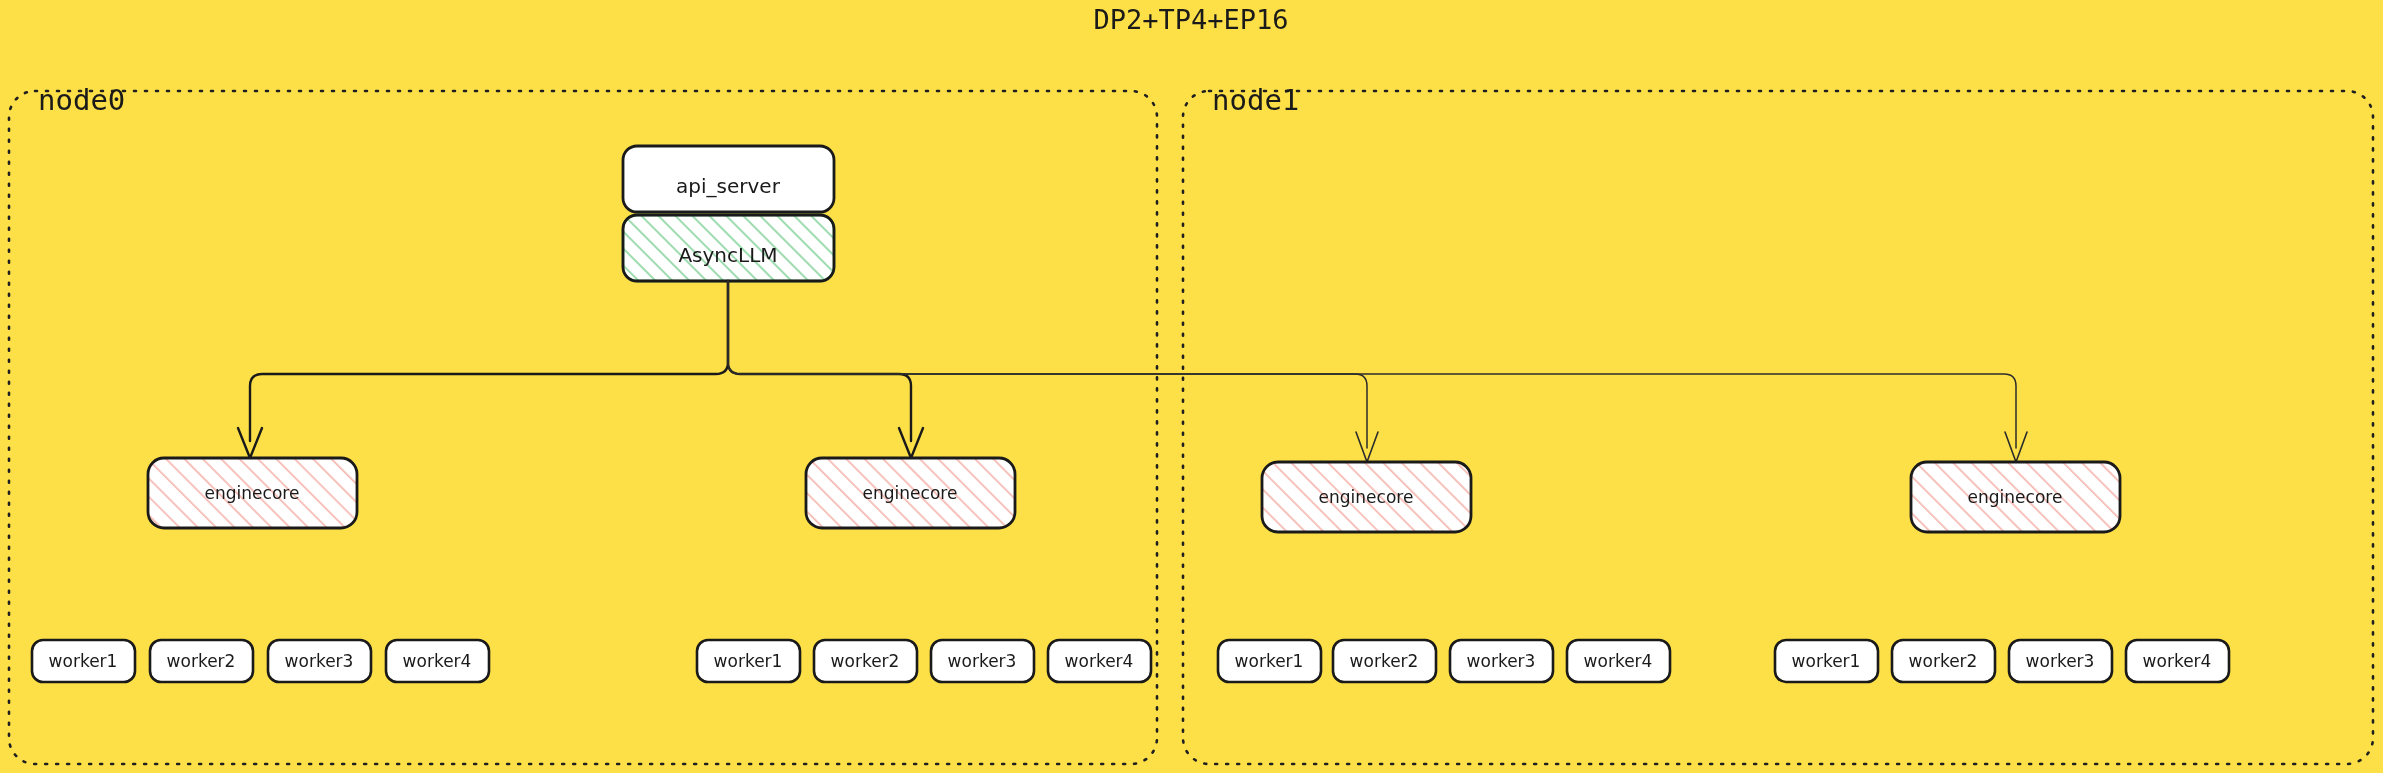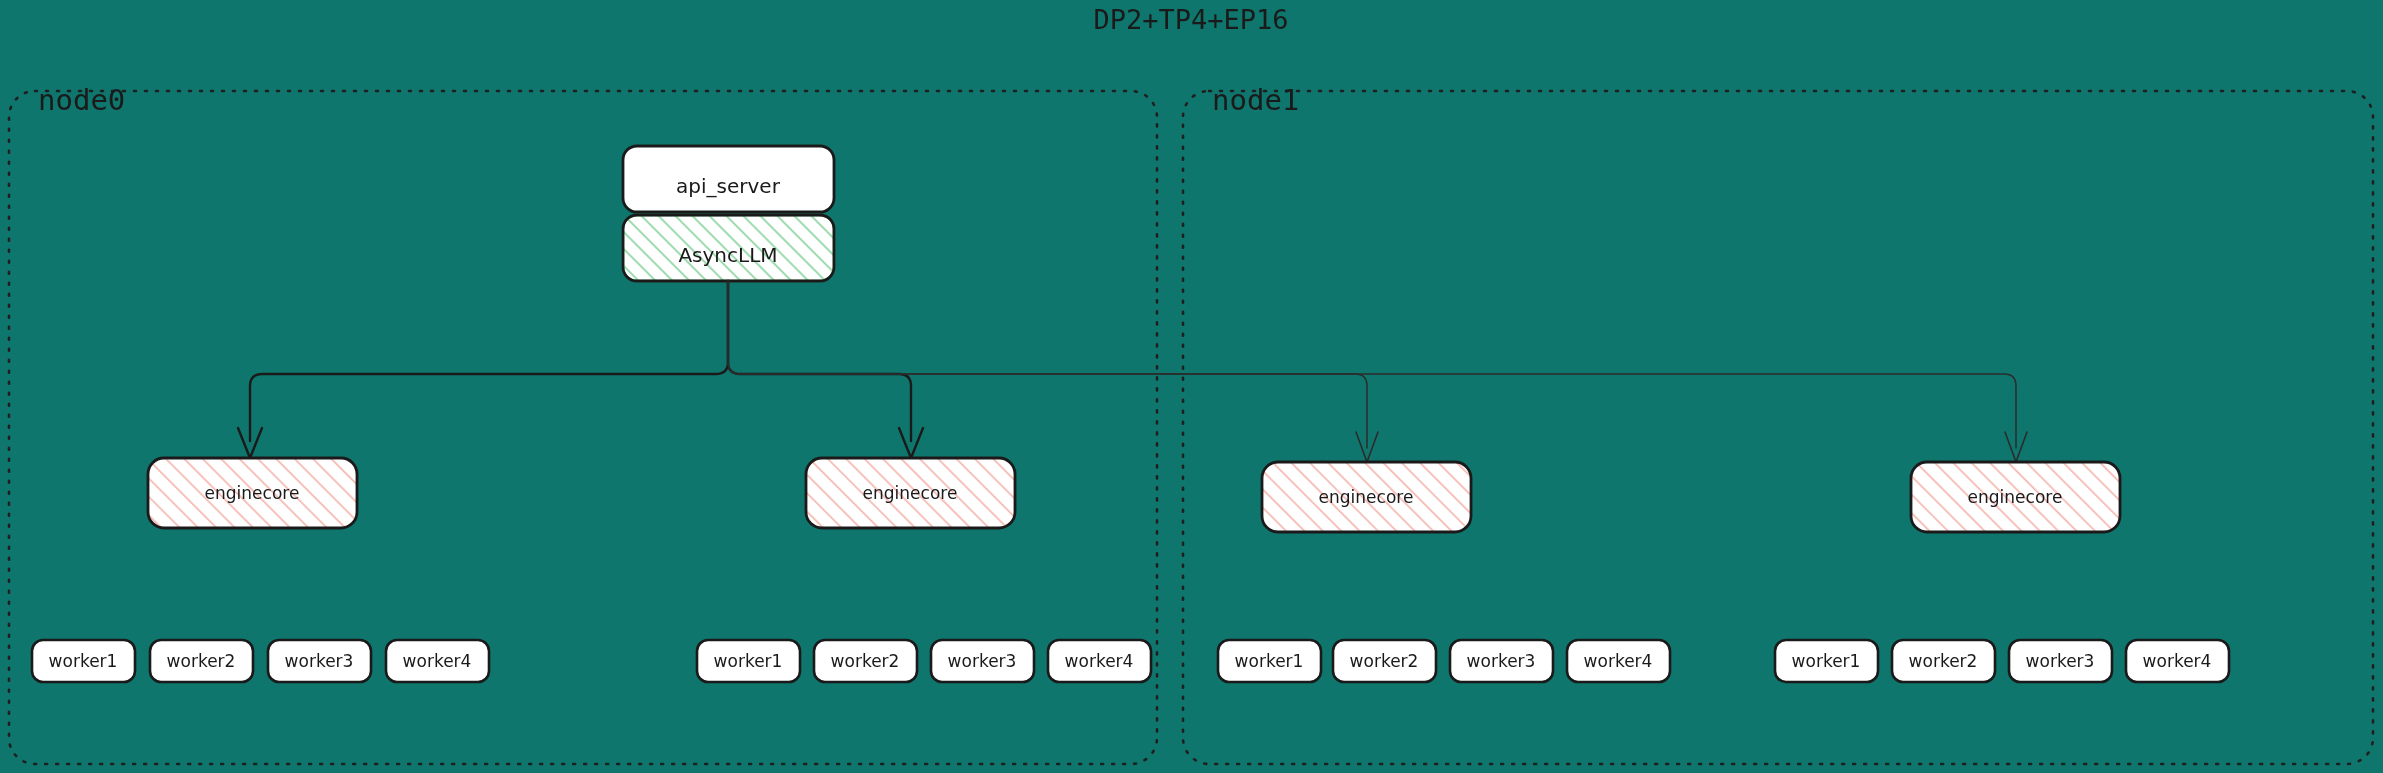--- a/index.html
+++ b/index.html
@@ -5,21 +5,21 @@
   * { box-sizing: border-box; }
   html, body {
     margin: 0; padding: 0;
     background: #ffffff;
     font-family: "DejaVu Sans", sans-serif;
   }
   #page {
     position: relative;
     width: 2383px;
     height: 773px;
-    background: #0f766e;
+    background: #fde047;
     overflow: hidden;
   }
   #diagram { display: block; width: 2383px; height: 773px; }
 
   .title-text {
     font-family: "DejaVu Sans Mono", monospace;
     font-size: 27px;
     fill: #1a1a1a;
   }
   .node-label {

